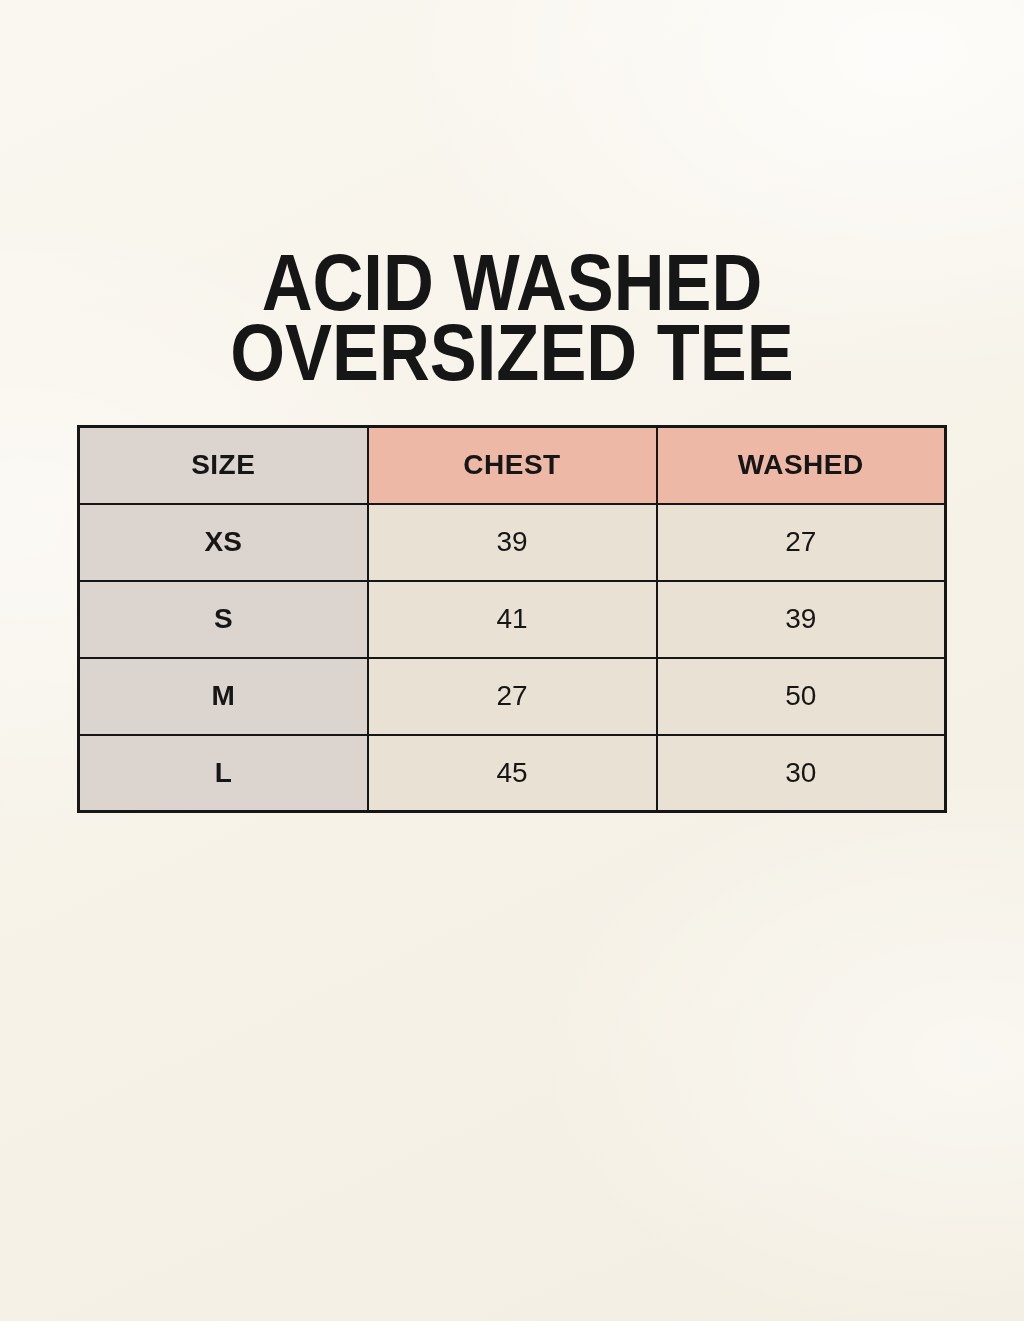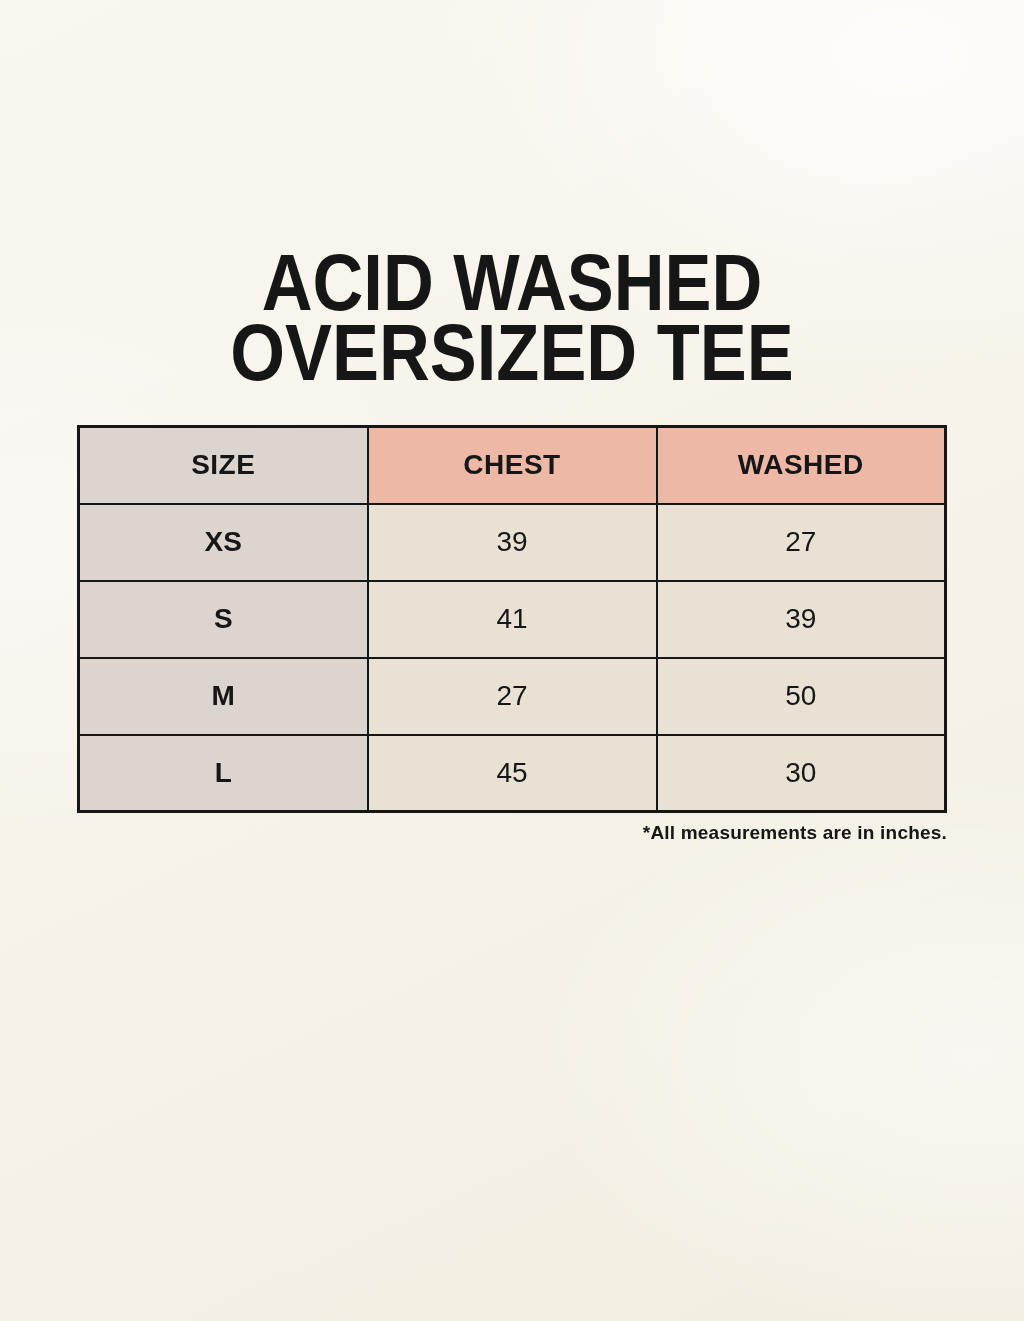--- a/index.html
+++ b/index.html
@@ -119,15 +119,14 @@
         <td>50</td>
       </tr>
       <tr>
         <th class="size-col">L</th>
         <td>45</td>
         <td>30</td>
       </tr>
     </tbody>
   </table>
 
-  <div class="footnote">*All measurements are in inches.</div>
 
 </div>
 
 </body></html>

